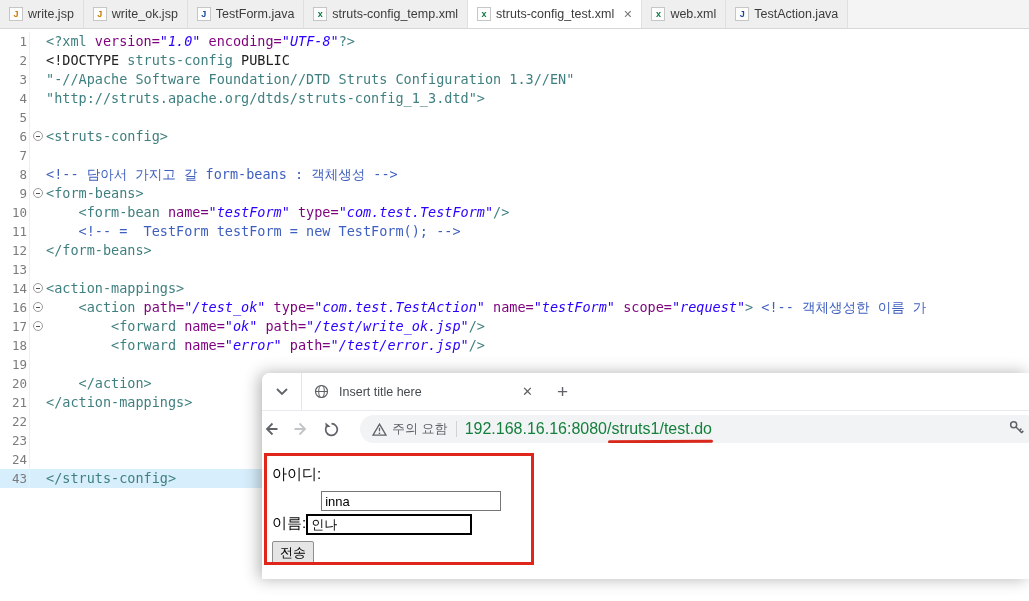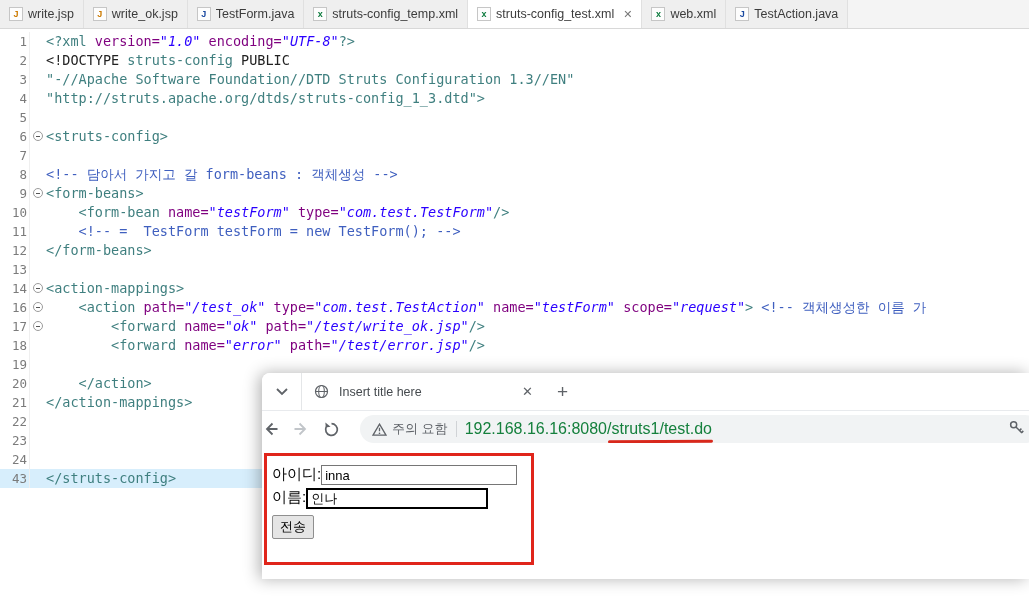--- a/index.html
+++ b/index.html
@@ -312,22 +312,22 @@
             <line x1="14.4" y1="14.4" x2="16.2" y2="12.6" stroke="#5f6368" stroke-width="1.6"></line>
           </svg>
       </span>
     </div>
   </div>
 
   <div class="page">
     <div class="redbox"></div>
     <div class="frow">
       <label>아이디:</label>
-      <input class="tin" style="width: 196px;" type="text" value="inna">
+      <input class="tin" style="width: 180px; margin-top: 26px;" type="text" value="inna">
     </div>
     <div class="frow">
       <label>이름:</label>
-      <input class="tin focused" style="width: 182px;" type="text" value="인나">
+      <input class="tin focused" style="width: 166px;" type="text" value="인나">
     </div>
     <button class="sbtn">전송</button>
   </div>
 
 </div>
 
 </body></html>

